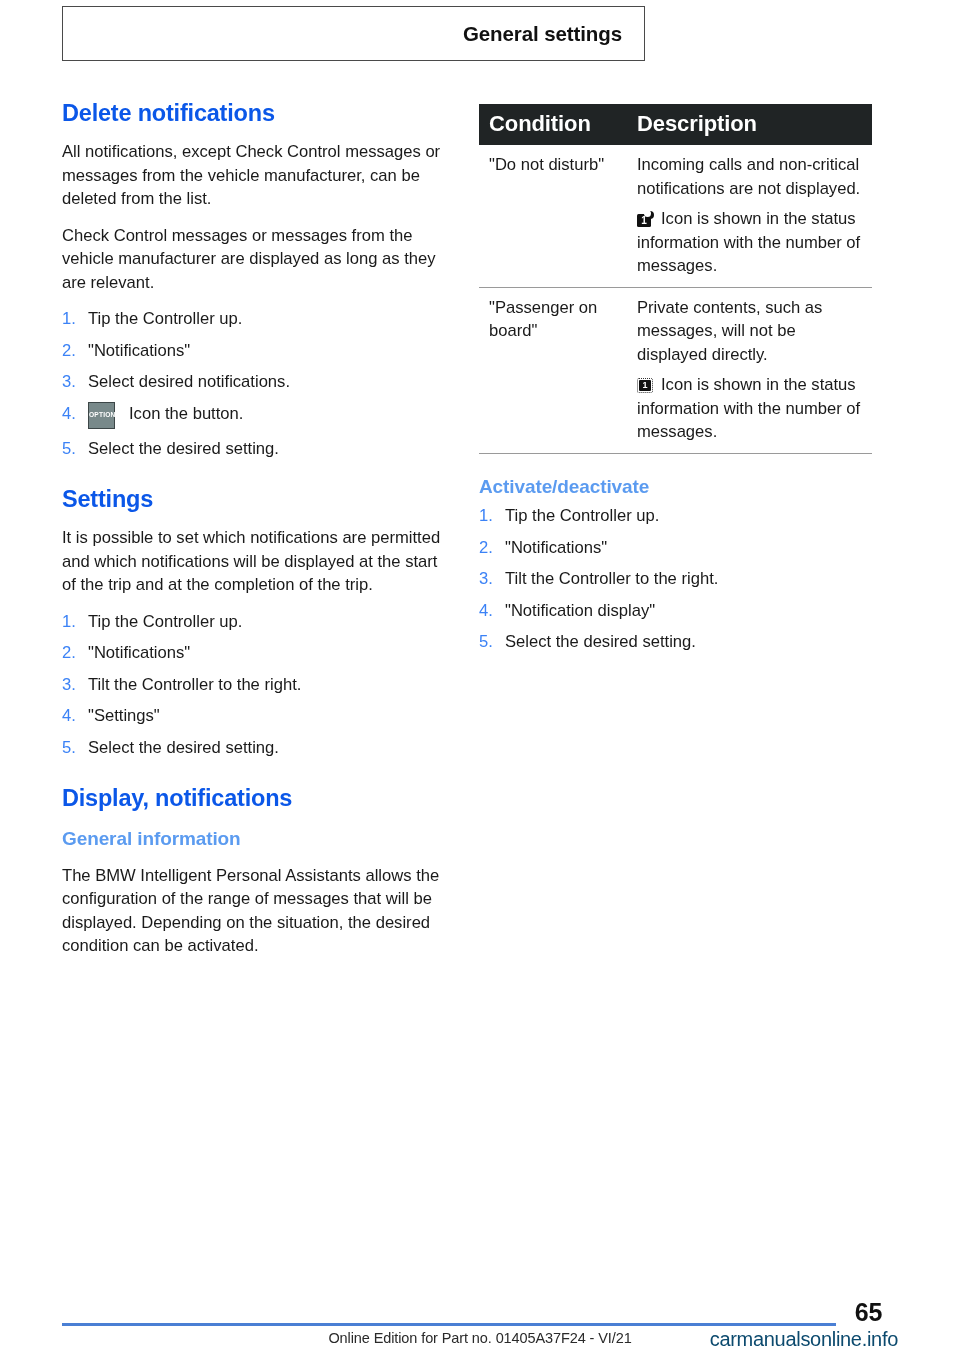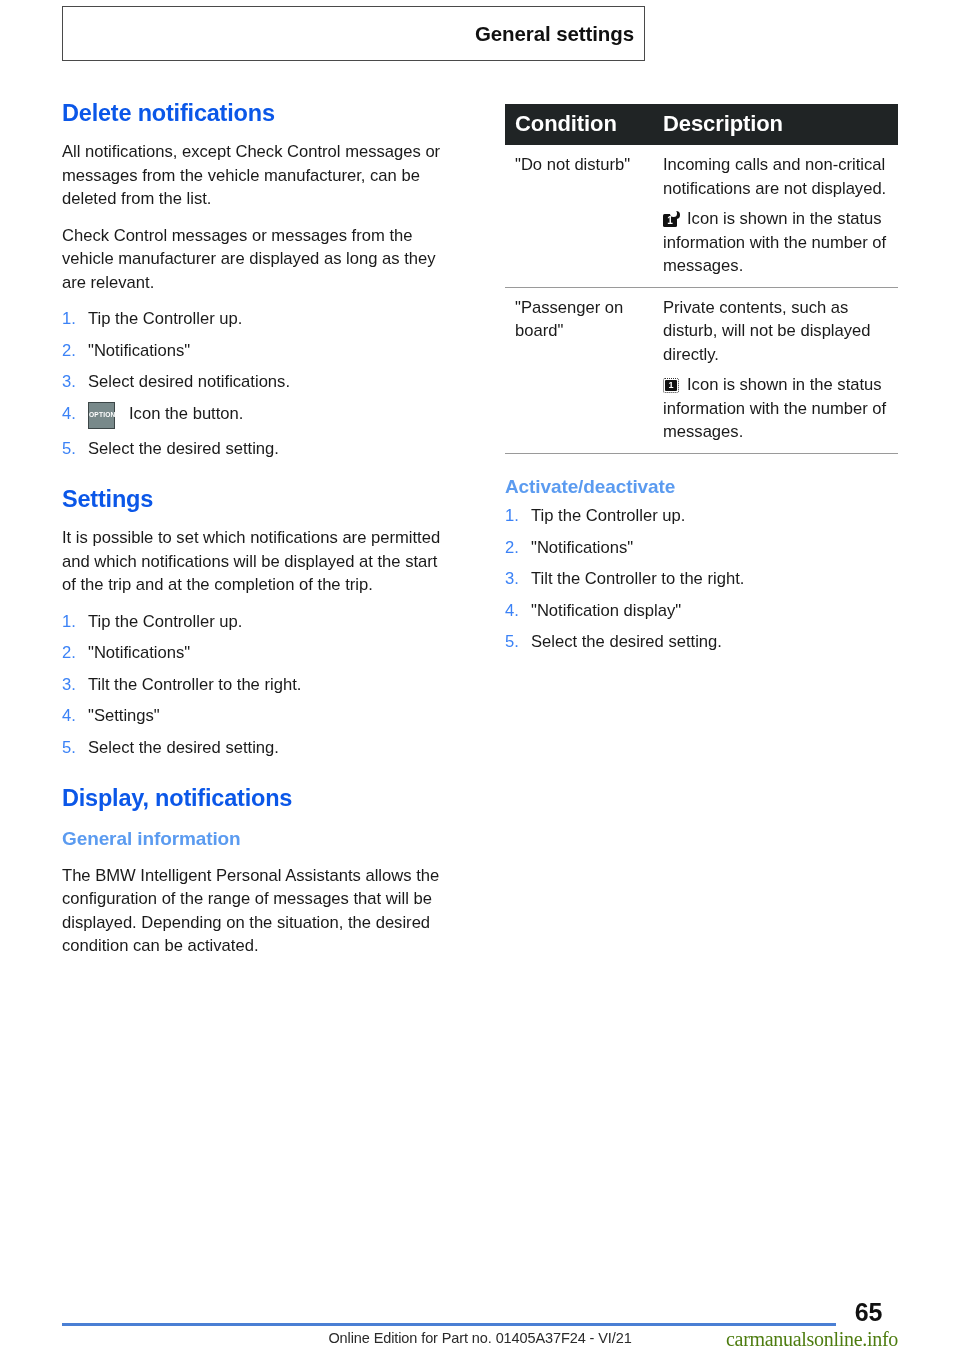--- a/index.html
+++ b/index.html
@@ -27,21 +27,21 @@
     display: flex;
     align-items: stretch;
   }
   .header-left {
     flex: 0 0 583px;
     border: 1.5px solid #4a4a4a;
     background: #ffffff;
     display: flex;
     align-items: center;
     justify-content: flex-end;
-    padding-right: 10px;
+    padding-right: 22px;
   }
   .header-left-label {
     font-size: 20.5px;
     font-weight: 700;
     color: #111111;
     letter-spacing: -0.1px;
   }
   .header-right {
     flex: 1 1 auto;
     margin-left: 9px;
@@ -57,21 +57,21 @@
     letter-spacing: 0.4px;
   }
 
   
   .content {
     position: absolute;
     top: 100px;
     left: 62px;
     width: 836px;
     display: flex;
-    gap: 50px;
+    gap: 24px;
   }
   .col {
     width: 393px;
   }
 
   
   h1.h-main {
     font-size: 23.5px;
     font-weight: 700;
     color: #0B57E8;
@@ -281,23 +281,23 @@
     font-size: 14.5px;
     color: #2a2a2a;
     font-family: "Liberation Sans", sans-serif;
     letter-spacing: -0.1px;
   }
   .watermark {
     position: absolute;
     right: 0;
     top: 40px;
     font-size: 20px;
-    color: #4d7c0f;
+    color: #0c4a6e;
     letter-spacing: -0.3px;
-    font-family: Liberation Serif, serif;
+    font-family: Liberation Sans, sans-serif;
   }
 </style>
 </head>
 <body>
 
 <div class="header">
   <div class="header-left">
     <span class="header-left-label">General settings</span>
   </div>
 </div>
@@ -383,21 +383,21 @@
         <tr>
           <td class="td-cond">"Do not disturb"</td>
           <td>
             <p>Incoming calls and non-critical notifications are not displayed.</p>
             <p><span class="icon-moon-msg"><span class="badge">1</span><span class="moon"></span></span><span>Icon is shown in the status information with the number of messages.</span></p>
           </td>
         </tr>
         <tr>
           <td class="td-cond">"Passenger on board"</td>
           <td>
-            <p>Private contents, such as disturb, will not be displayed directly.</p>
+            <p>Private contents, such as messages, will not be displayed directly.</p>
             <p><span class="icon-dotted-msg"><span class="frame"></span><span class="badge">1</span></span><span>Icon is shown in the status information with the number of messages.</span></p>
           </td>
         </tr>
       </tbody>
     </table>
 
     <div class="sec-gap-md">
       <h2 class="h-sub" style="margin-bottom:6px;">Activate/deactivate</h2>
       <ol class="steps">
         <li>

